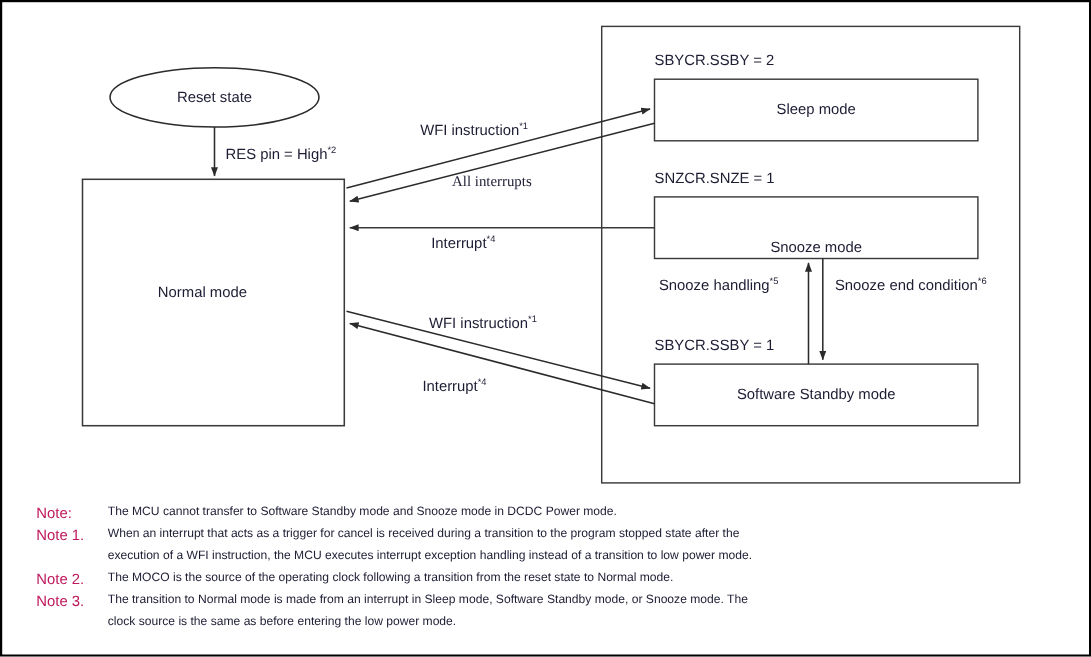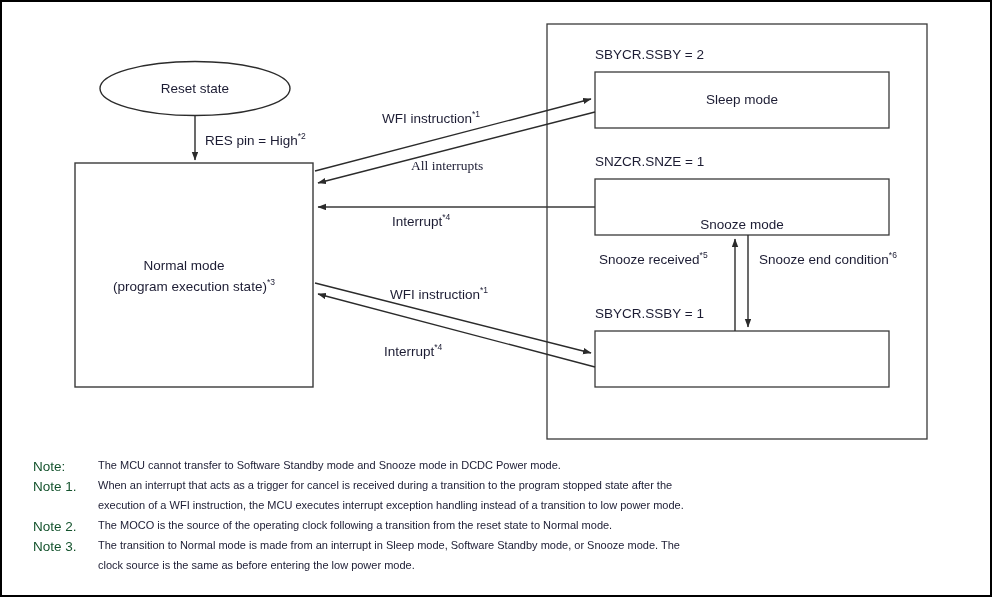--- a/index.html
+++ b/index.html
@@ -8,21 +8,21 @@
     position:relative;
     width:992px;height:597px;
     background:#ffffff;
     box-sizing:border-box;
     border:2px solid #000000;
     overflow:hidden;
   }
   .txt{position:absolute;color:#1c1c33;font-size:13.5px;line-height:1.15;white-space:nowrap;}
   .sup{font-size:8.5px;vertical-align:super;letter-spacing:0px;}
   svg.layer{position:absolute;left:0;top:0;width:992px;height:597px;pointer-events:none;}
-  .note-label{position:absolute;color:#14532d;font-size:13.5px;white-space:nowrap;}
+  .note-label{position:absolute;color:#be185d;font-size:13.5px;white-space:nowrap;}
   .note-text{position:absolute;color:#1c1c33;font-size:11px;white-space:nowrap;}
   .boxlabel{position:absolute;color:#1c1c33;font-size:13.5px;white-space:nowrap;text-align:center;}
 </style>
 </head>
 <body>
 
 <div id="page">
 
   <svg class="layer" viewBox="0 0 992 597">
     <defs>
@@ -56,31 +56,29 @@
     <line x1="593" y1="365" x2="316" y2="292" stroke="#2b2b2b" stroke-width="1.4" marker-end="url(#ah)"></line>
 
     <line x1="733" y1="329" x2="733" y2="237" stroke="#2b2b2b" stroke-width="1.4" marker-end="url(#ah)"></line>
 
     <line x1="746" y1="233" x2="746" y2="325" stroke="#2b2b2b" stroke-width="1.4" marker-end="url(#ah)"></line>
   </svg>
 
   <div class="boxlabel" style="left:73px;top:79px;width:240px;">Reset state</div>
 
   <div class="boxlabel" style="left:73px;top:256px;width:218px;">Normal mode</div>
-  <div class="boxlabel" style="left:73px;top:275px;width:238px;">
-    <span>(program execution state)</span><span class="sup">*3</span>
-  </div>
 
   <div class="txt" style="left:593px;top:45px;">SBYCR.SSBY = 2</div>
   <div class="boxlabel" style="left:593px;top:90px;width:294px;">Sleep mode</div>
 
   <div class="txt" style="left:593px;top:152px;">SNZCR.SNZE = 1</div>
   <div class="boxlabel" style="left:593px;top:197px;width:294px;margin-top:18px;">Snooze mode</div>
 
   <div class="txt" style="left:593px;top:304px;">SBYCR.SSBY = 1</div>
+  <div class="boxlabel" style="left:593px;top:349px;width:294px;">Software Standby mode</div>
 
 
   <div class="txt" style="left:203px;top:130px;">
     <span>RES pin = High</span><span class="sup">*2</span>
   </div>
 
   <div class="txt" style="left:380px;top:108px;">
     <span>WFI instruction</span><span class="sup">*1</span>
   </div>
 
@@ -94,21 +92,21 @@
 
   <div class="txt" style="left:388px;top:284px;">
     <span>WFI instruction</span><span class="sup">*1</span>
   </div>
 
   <div class="txt" style="left:382px;top:341px;">
     <span>Interrupt</span><span class="sup">*4</span>
   </div>
 
   <div class="txt" style="left:597px;top:249px;">
-    <span>Snooze received</span><span class="sup">*5</span>
+    <span>Snooze handling</span><span class="sup">*5</span>
   </div>
 
   <div class="txt" style="left:757px;top:249px;">
     <span>Snooze end condition</span><span class="sup">*6</span>
   </div>
 
   <div>
     <div class="note-label" style="left:31px;top:457px;">Note:</div>
     <div class="note-text" style="left:96px;top:457px;">The MCU cannot transfer to Software Standby mode and Snooze mode in DCDC Power mode.</div>
 

